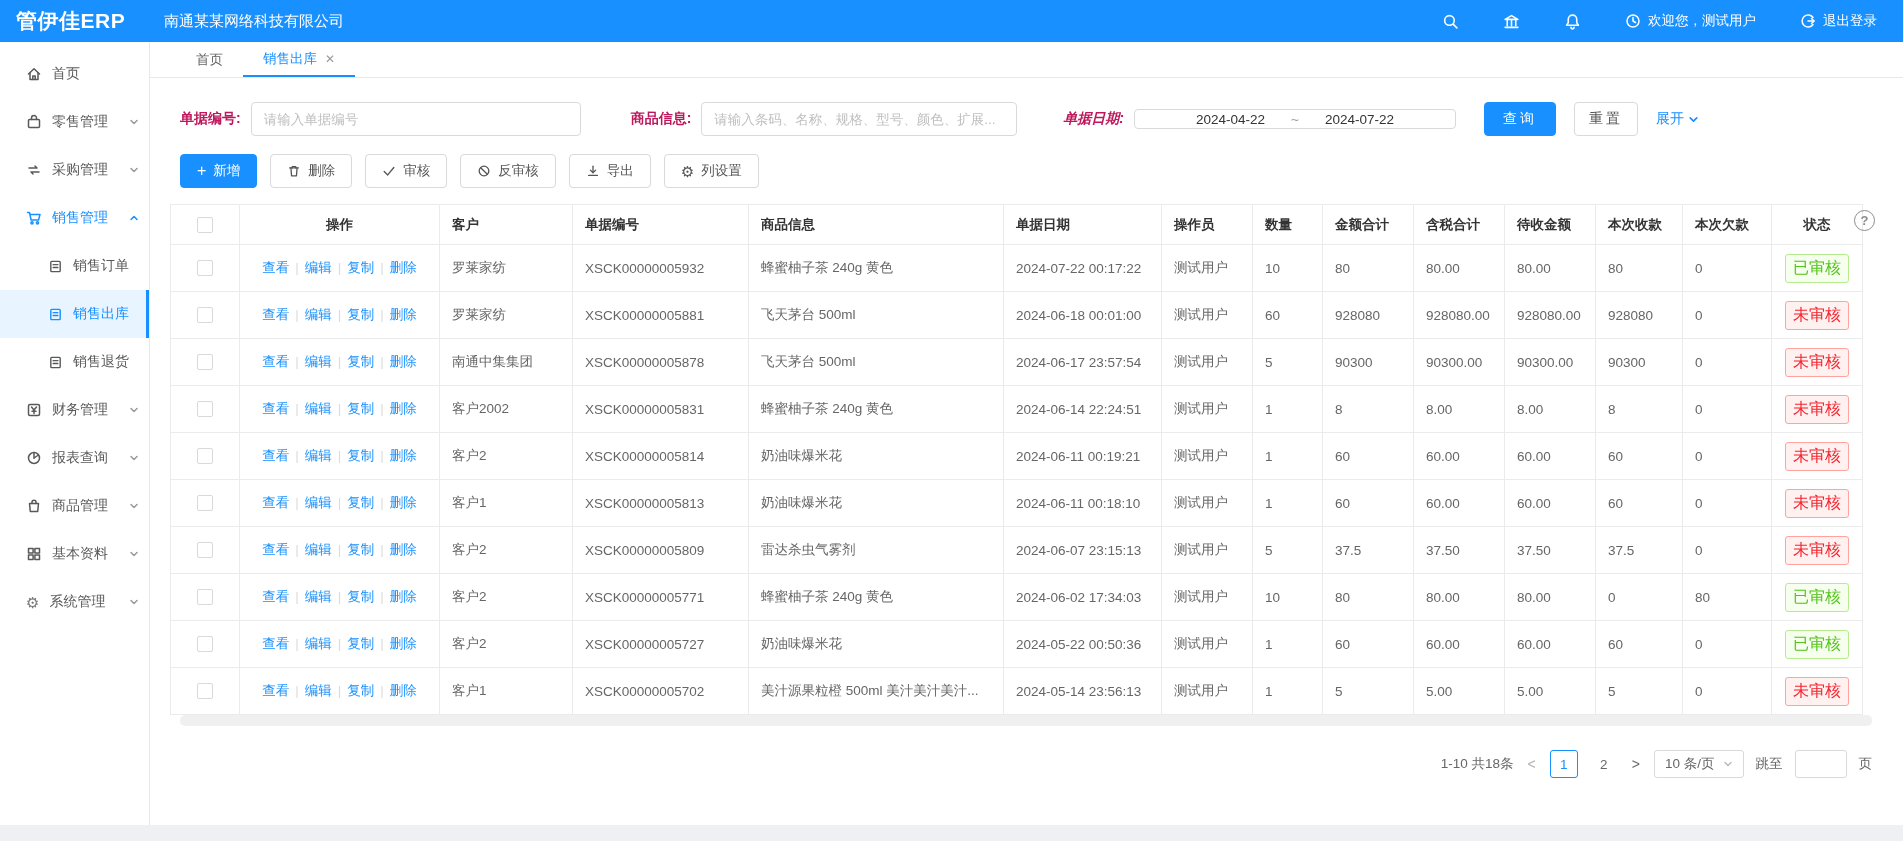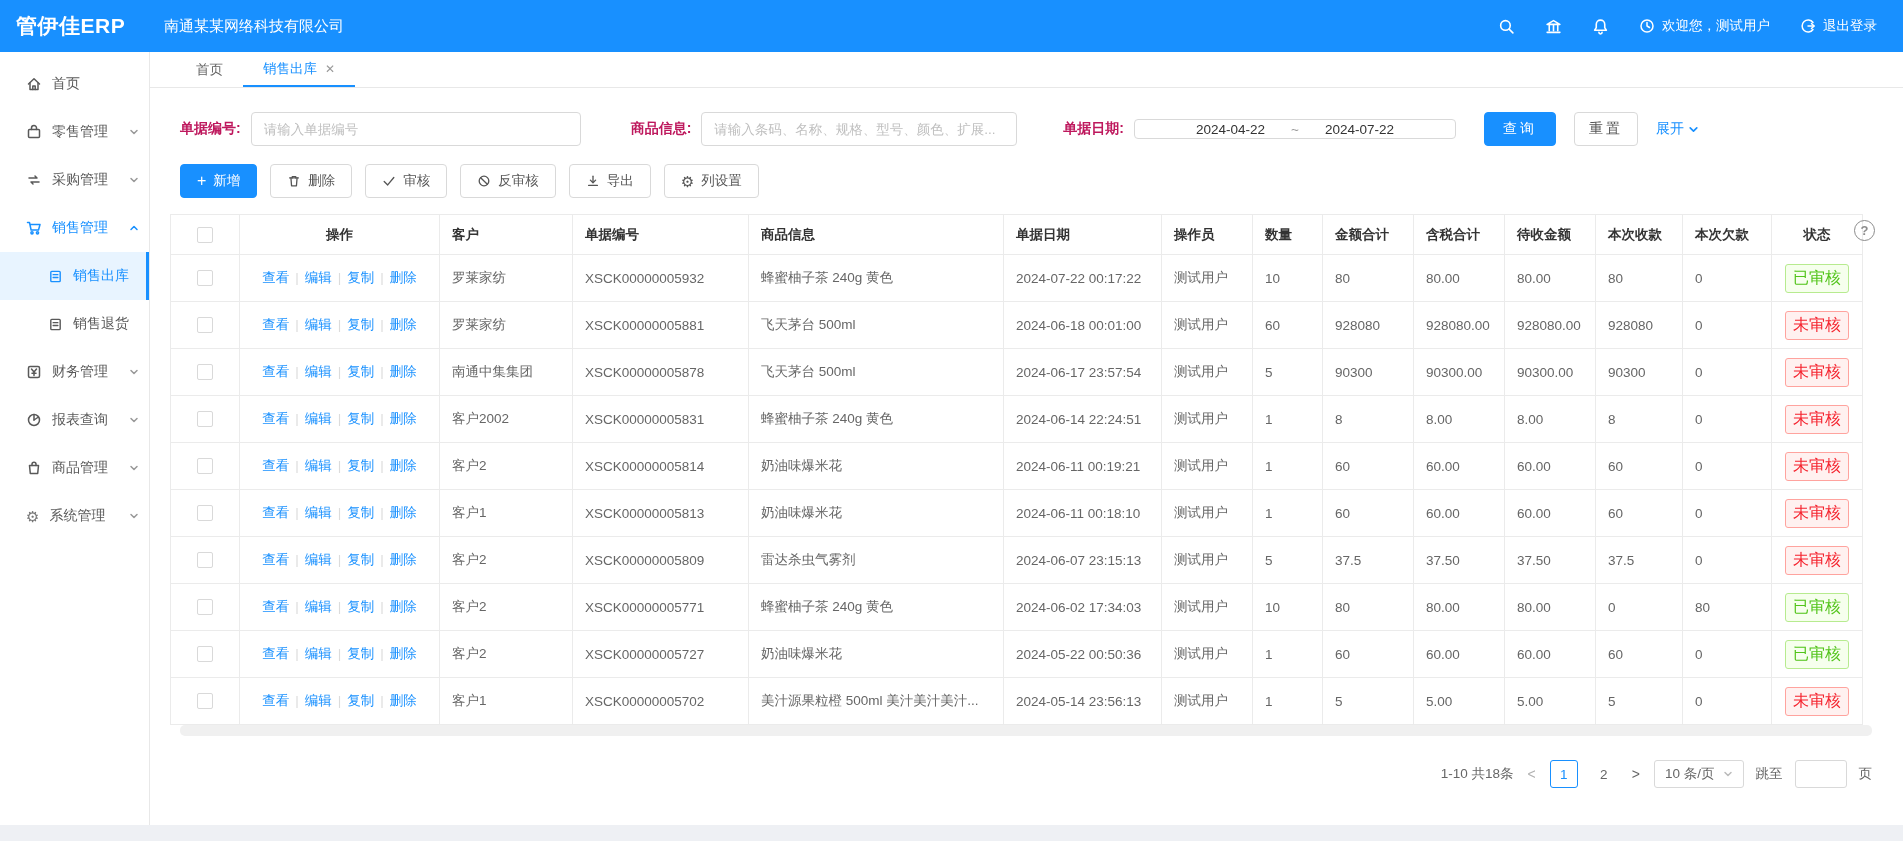--- a/index.html
+++ b/index.html
@@ -2,24 +2,24 @@
 <html><head>
 <meta charset="utf-8">
 <style>
   * { margin:0; padding:0; box-sizing:border-box; }
   html,body { width:1903px; height:841px; overflow:hidden; }
   body { font-family:"Liberation Sans","DejaVu Sans",sans-serif; background:#fff; color:#333; }
   svg { display:block; }
   .ic { stroke:currentColor; fill:none; stroke-width:1.5; stroke-linecap:round; stroke-linejoin:round; }
 
   
-  .app-header { height:52px; background:#1890ff; display:flex; align-items:center; color:#fff; }
+  .app-header { height:42px; background:#1890ff; display:flex; align-items:center; color:#fff; }
   .logo { width:150px; padding-left:16px; font-size:21px; font-weight:bold; letter-spacing:0.5px; white-space:nowrap; }
   .company { font-size:15px; margin-left:14px; }
-  .header-right { margin-left:auto; display:flex; align-items:center; gap:30px; padding-right:26px; font-size:13.5px; }
+  .header-right { margin-left:auto; display:flex; align-items:center; gap:44px; padding-right:26px; font-size:13.5px; }
   .hr-item { display:flex; align-items:center; gap:7px; cursor:pointer; }
 
   
   .layout { display:flex; height:783px; }
   .sidebar { width:150px; border-right:1px solid #e8e8e8; padding-top:8px; background:#fff; flex-shrink:0; }
   .side-item { height:48px; display:flex; align-items:center; gap:10px; padding:0 10px 0 26px; font-size:14px; color:#595959; cursor:pointer; }
   .side-item .chev { margin-left:auto; color:#999; }
   .side-item.sub { padding-left:48px; }
   .side-item.active-parent { color:#1890ff; }
   .side-item.active-parent .chev { color:#1890ff; }
@@ -30,21 +30,21 @@
   .tabbar { height:36px; border-bottom:1px solid #e8e8e8; display:flex; align-items:stretch; padding-left:26px; font-size:13.5px; }
   .tab { display:flex; align-items:center; gap:8px; padding:0 20px; color:#666; cursor:pointer; }
   .tab.active { color:#1890ff; border-bottom:2px solid #1890ff; }
   .tab .close { color:#999; font-size:12px; }
 
   
   .filters { margin:24px 30px 0; display:flex; align-items:center; font-size:14px; }
   .f-label { font-weight:600; color:#be185d; margin-right:10px; white-space:nowrap; }
   .input { height:34px; border:1px solid #d9d9d9; border-radius:4px; padding:0 12px; font-size:13.5px; color:#333; outline:none; background:#fff; }
   .input::placeholder { color:#bfbfbf; }
-  .gap1 { margin-left:50px; } .gap2 { margin-left:46px; }
+  .gap1 { margin-left:50px; } .gap2 { margin-left:46px;font-style:italic; }
   .daterange { height:20px; width:322px; border:1px solid #d9d9d9; border-radius:4px; display:flex; align-items:center; justify-content:center; gap:26px; font-size:13.5px; color:#333; cursor:pointer; }
   .daterange .sep { color:#999; }
   .btn-search { height:34px; padding:0 18px; background:#1890ff; border:1px solid #1890ff; border-radius:4px; color:#fff; font-size:14px; margin-left:28px; cursor:pointer; letter-spacing:3px; }
   .btn-reset { height:34px; padding:0 14px; background:#fff; border:1px solid #d9d9d9; border-radius:4px; color:#555; font-size:14px; margin-left:18px; cursor:pointer; letter-spacing:3px; }
   .link-expand { color:#1890ff; margin-left:18px; display:flex; align-items:center; gap:4px; cursor:pointer; font-size:14px; }
 
   
   .toolbar { margin:18px 30px 0; display:flex; gap:13px; }
   .btn { height:34px; border:1px solid #d9d9d9; border-radius:4px; background:#fff; color:#555; font-size:13.5px; display:inline-flex; align-items:center; gap:7px; padding:0 16px; cursor:pointer; }
   .btn.primary { background:#1890ff; border-color:#1890ff; color:#fff; }
@@ -160,20 +160,28 @@
       <svg class="ic" width="16" height="16" viewBox="0 0 16 16">
           <path d="M1.5 2.5 h2 l1.6 7.5 h7.4 l1.5-5.5 H4.4"></path>
           <circle cx="6" cy="12.8" r="1.1"></circle>
           <circle cx="11.5" cy="12.8" r="1.1"></circle>
         </svg>
       <span>销售管理</span>
       <svg class="ic chev" width="10" height="10" viewBox="0 0 10 10">
           <polyline points="2,6.5 5,3.5 8,6.5"></polyline>
         </svg>
     </div>
+    <div class="side-item sub">
+      <svg class="ic" width="15" height="15" viewBox="0 0 16 16">
+          <rect x="3" y="2.5" width="10" height="11" rx="1"></rect>
+          <line x1="5.5" y1="6" x2="10.5" y2="6"></line>
+          <line x1="5.5" y1="9" x2="10.5" y2="9"></line>
+        </svg>
+      <span>销售订单</span>
+    </div>
     <div class="side-item sub active">
       <svg class="ic" width="15" height="15" viewBox="0 0 16 16">
           <rect x="3" y="2.5" width="10" height="11" rx="1"></rect>
           <line x1="5.5" y1="6" x2="10.5" y2="6"></line>
           <line x1="5.5" y1="9" x2="10.5" y2="9"></line>
         </svg>
       <span>销售出库</span>
     </div>
     <div class="side-item sub">
       <svg class="ic" width="15" height="15" viewBox="0 0 16 16">
@@ -205,20 +213,32 @@
       <svg class="ic chev" width="10" height="10" viewBox="0 0 10 10">
           <polyline points="2,3.5 5,6.5 8,3.5"></polyline>
         </svg>
     </div>
     <div class="side-item">
       <svg class="ic" width="16" height="16" viewBox="0 0 16 16">
           <path d="M3.5 5.5 h9 l-0.8 8 h-7.4 Z"></path>
           <path d="M6 5.5 V4.2 a2 2 0 0 1 4 0 V5.5"></path>
         </svg>
       <span>商品管理</span>
+      <svg class="ic chev" width="10" height="10" viewBox="0 0 10 10">
+          <polyline points="2,3.5 5,6.5 8,3.5"></polyline>
+        </svg>
+    </div>
+    <div class="side-item">
+      <svg class="ic" width="16" height="16" viewBox="0 0 16 16">
+          <rect x="2.5" y="2.5" width="4.6" height="4.6"></rect>
+          <rect x="8.9" y="2.5" width="4.6" height="4.6"></rect>
+          <rect x="2.5" y="8.9" width="4.6" height="4.6"></rect>
+          <rect x="8.9" y="8.9" width="4.6" height="4.6"></rect>
+        </svg>
+      <span>基本资料</span>
       <svg class="ic chev" width="10" height="10" viewBox="0 0 10 10">
           <polyline points="2,3.5 5,6.5 8,3.5"></polyline>
         </svg>
     </div>
     <div class="side-item">
       <span class="gear-glyph" style="color:#767676;">⚙</span>
       <span>系统管理</span>
       <svg class="ic chev" width="10" height="10" viewBox="0 0 10 10">
           <polyline points="2,3.5 5,6.5 8,3.5"></polyline>
         </svg>

